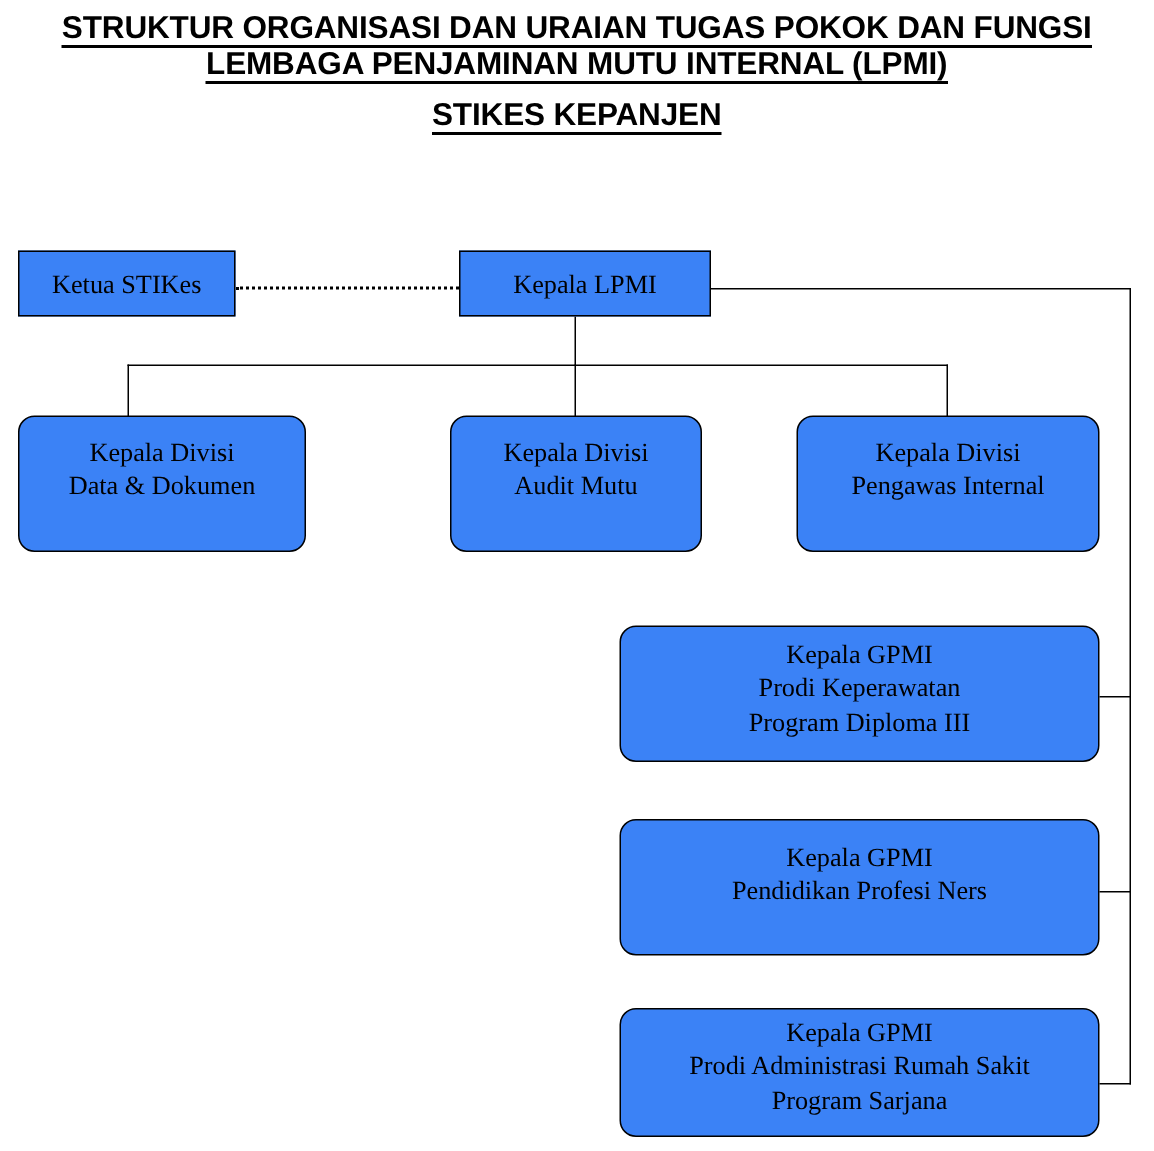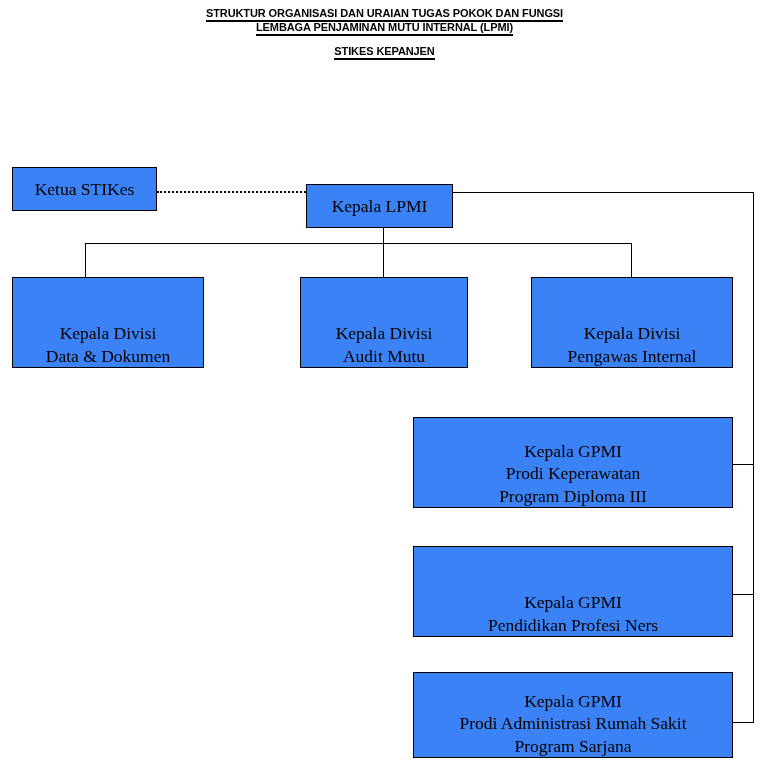--- a/index.html
+++ b/index.html
@@ -25,21 +25,21 @@
   .title-block {
     position: absolute;
     left: 0;
     top: 0;
     width: 769px;
     text-align: center;
   }
   .title-line {
     font-family: "Liberation Sans", "DejaVu Sans", sans-serif;
     font-weight: bold;
-    font-size: 11px;
+    font-size: 21px;
     letter-spacing: -0.1px;
     line-height: 1;
     white-space: nowrap;
   }
   .title-line span {
     display: inline-block;
     border-bottom: 2px solid #000;
     padding-bottom: 1px;
   }
   .title-line.t1 { margin-top: 8px; }
@@ -57,25 +57,25 @@
     display: flex;
     justify-content: center;
   }
   .node .node-text {
     font-size: 17.5px;
     line-height: 1.28;
     white-space: pre-line;
     padding: 0 6px;
   }
   .node.v-center { align-items: center; }
-  .node.v-top    { align-items: flex-end; }
+  .node.v-top    { align-items: flex-start; border-radius: 11px; }
 
   
   #node-ketua      { left: 12px;  top: 167px; width: 145px; height: 44px; }
-  #node-kepala     { left: 306px; top: 184px; width: 147px; height: 44px; }
+  #node-kepala     { left: 306px; top: 167px; width: 168px; height: 44px; }
 
   #node-div-data   { left: 12px;  top: 277px; width: 192px; height: 91px; }
   #node-div-audit  { left: 300px; top: 277px; width: 168px; height: 91px; }
   #node-div-awas   { left: 531px; top: 277px; width: 202px; height: 91px; }
   .node.div-box .node-text { padding-top: 12px; }
 
   #node-gpmi-dip   { left: 413px; top: 417px; width: 320px; height: 91px; }
   #node-gpmi-ners  { left: 413px; top: 546px; width: 320px; height: 91px; }
   #node-gpmi-ars   { left: 413px; top: 672px; width: 320px; height: 86px; }
   #node-gpmi-ners .node-text { padding-top: 13px; }

